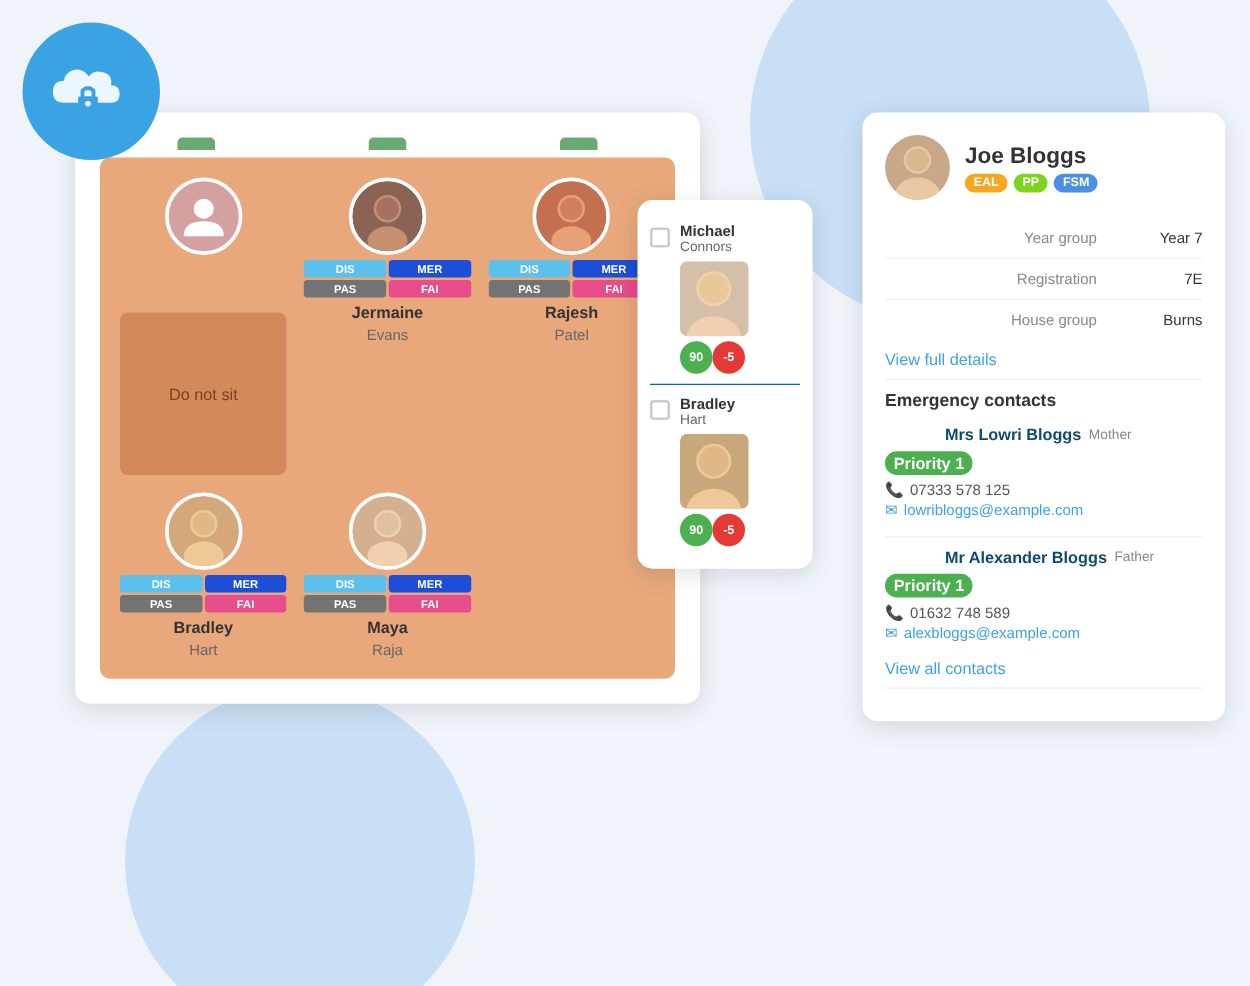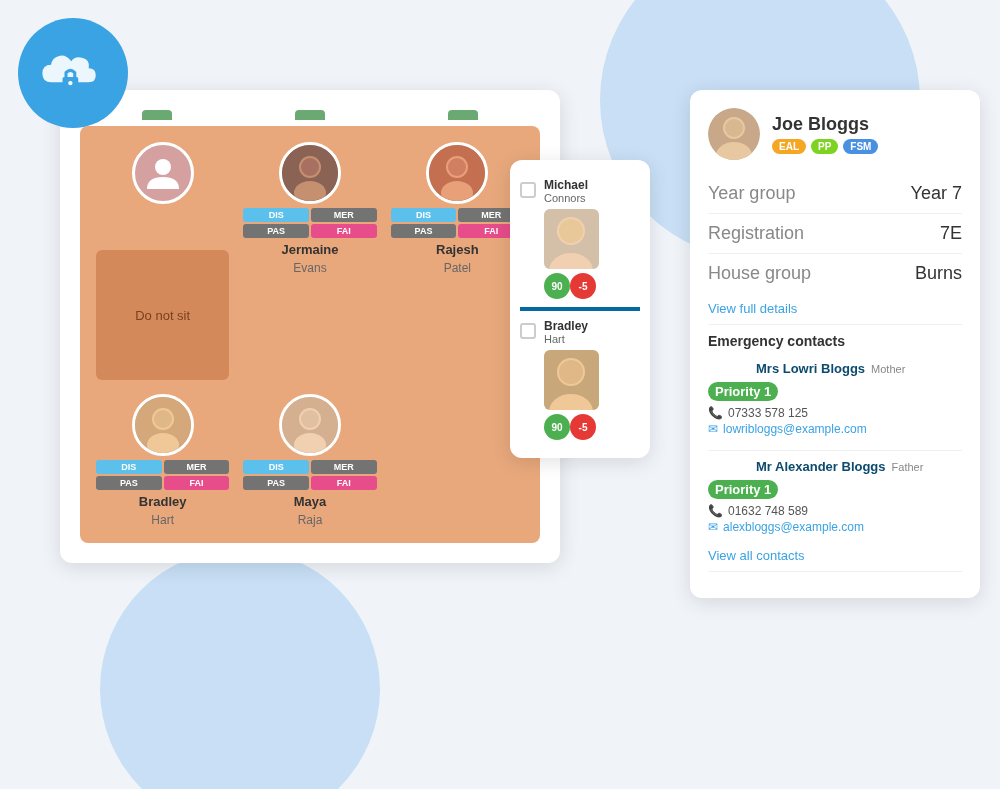--- a/index.html
+++ b/index.html
@@ -80,21 +80,21 @@
     }
     .badge {
       padding: 2px 4px;
       border-radius: 3px;
       font-size: 9px;
       font-weight: 700;
       text-align: center;
       color: white;
     }
     .badge.dis { background: #5bc0eb; }
-    .badge.mer { background: #737373; }
+    .badge.mer { background: #1d4ed8; }
     .badge.pas { background: #737373; }
     .badge.fai { background: #e74c8b; }
     .badge.empty-badge { background: #bbb; color: #bbb; }
 
     .seat-name {
       font-size: 13px;
       font-weight: 600;
       color: #333;
       text-align: center;
     }
@@ -127,21 +127,21 @@
       padding: 10px;
       box-shadow: 0 4px 20px rgba(0,0,0,0.12);
       z-index: 6;
     }
 
     .attendance-item {
       display: flex;
       align-items: flex-start;
       gap: 8px;
       padding: 8px 0;
-      border-bottom: 4px solid #0369a1;
+      border-bottom: 1px solid #0369a1;
     }
     .attendance-item:last-child { border-bottom: none; }
 
     .att-checkbox {
       width: 16px; height: 16px;
       border: 2px solid #ccc;
       border-radius: 3px;
       flex-shrink: 0;
       margin-top: 4px;
     }
@@ -215,22 +215,23 @@
     .tag-pp { background: #7ed321; }
     .tag-fsm { background: #4a90e2; }
 
     .info-table {
       width: 100%;
       border-collapse: collapse;
       margin-bottom: 8px;
     }
     .info-table tr td {
       padding: 9px 0;
-      font-size: 18px;
+      font-size: 12px;
       border-bottom: 1px solid #f0f0f0;
+      text-align: right;
     }
     .info-table tr:last-child td { border-bottom: none; }
     .info-label { color: #888; }
     .info-value { color: #333; font-weight: 500; text-align: right; }
 
     .view-link {
       color: #3aa3e3;
       font-size: 13px;
       text-decoration: none;
       display: block;

